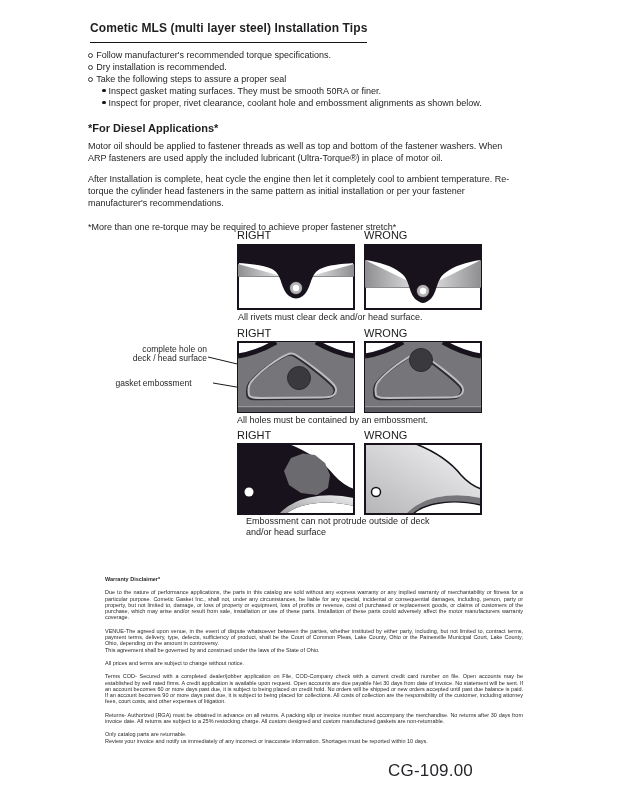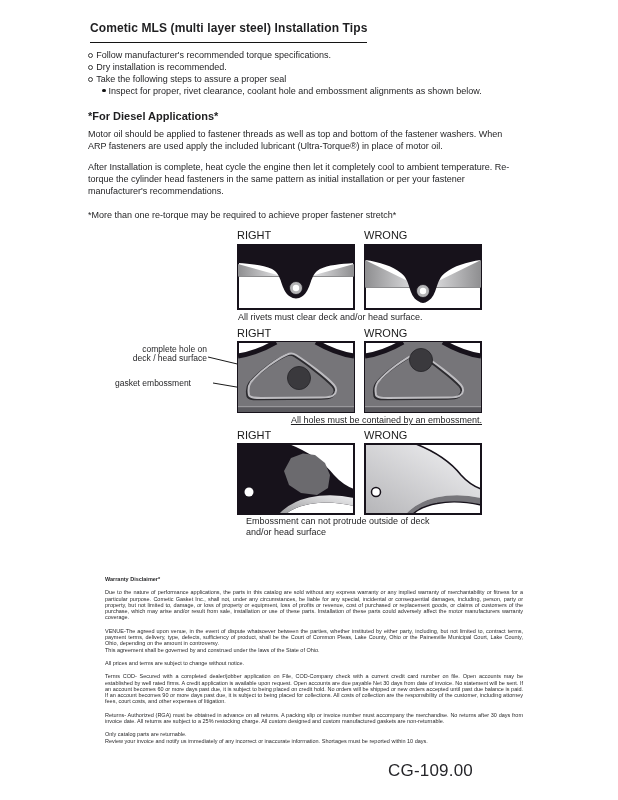--- a/index.html
+++ b/index.html
@@ -49,20 +49,24 @@
     <div class="bullet-row">
       <span class="marker-o"></span>
       <span>Dry installation is recommended.</span>
     </div>
     <div class="bullet-row">
       <span class="marker-o"></span>
       <span>Take the following steps to assure a proper seal</span>
     </div>
     <div class="bullet-row sub">
       <span class="marker-dot"></span>
+      <span>Inspect gasket mating surfaces.  They must be smooth 50RA or finer.</span>
+    </div>
+    <div class="bullet-row sub">
+      <span class="marker-dot"></span>
       <span>Inspect for proper, rivet clearance, coolant hole and embossment alignments as shown below.</span>
     </div>
 
     <div class="diesel-heading">*For Diesel Applications*</div>
     <p class="para">Motor oil should be applied to fastener threads as well as top and bottom of the fastener washers. When ARP fasteners are used apply the included lubricant (Ultra-Torque®) in place of motor oil.</p>
     <p class="para">After Installation is complete, heat cycle the engine then let it completely cool to ambient temperature. Re-torque the cylinder head fasteners in the same pattern as initial installation or per your fastener manufacturer's recommendations.</p>
     <p class="para note">*More than one re-torque may be required to achieve proper fastener stretch*</p>
   </div>
 
   <div class="fig-label" style="left:237px;top:229px;">RIGHT</div>
@@ -114,21 +118,21 @@
 
   <div class="fig-caption" style="left:238px;top:312px;">All rivets must clear deck and/or head surface.</div>
 
   <div class="fig-label" style="left:237px;top:327px;">RIGHT</div>
   <div class="fig-label" style="left:364px;top:327px;">WRONG</div>
 
   <div class="annot" style="left:100px;top:345px;width:107px;">
     <div>complete hole on</div>
     <div>deck / head surface</div>
   </div>
-  <div class="annot" style="left:84px;top:379px;width:107px;">
+  <div class="annot" style="left:100px;top:379px;width:107px;text-align:center;">
     <div>gasket embossment</div>
   </div>
 
   <svg class="leader-svg" viewBox="0 0 210 70">
     <line x1="108" y1="17" x2="196" y2="38" stroke="#1a1a1a" stroke-width="1"></line>
     <line x1="113" y1="43" x2="160" y2="51" stroke="#1a1a1a" stroke-width="1"></line>
   </svg>
 
   <div class="panel" style="left:237px;top:341px;">
     <svg viewBox="0 0 118 72">
@@ -151,21 +155,21 @@
       <path d="M1,15 C14,13 27,8 39,1" stroke="#17121b" stroke-width="5" fill="none"></path>
       <path d="M117,15 C104,13 91,8 79,1" stroke="#17121b" stroke-width="5" fill="none"></path>
       <path d="M12,54 C11,49 11,45 14,41 C23,30 40,18 50,13.5 C53,12 56,12 59,14 C70,21 90,36 97,44 C100,47.5 100,51.5 96,54.5 C94,56 90,56.5 84,56.5 L24,57 C18,57 13,57 12,54 Z" fill="none" stroke-width="2.6" transform="translate(-1.3,1)" stroke-linejoin="round" stroke="#2c2b2f"></path>
       <path d="M12,54 C11,49 11,45 14,41 C23,30 40,18 50,13.5 C53,12 56,12 59,14 C70,21 90,36 97,44 C100,47.5 100,51.5 96,54.5 C94,56 90,56.5 84,56.5 L24,57 C18,57 13,57 12,54 Z" fill="none" stroke-width="2" stroke-linejoin="round" stroke="#bdbcc0"></path>
       <circle cx="57" cy="19" r="11.5" stroke="#2c2b2f" stroke-width="1" fill="#3a393d"></circle>
       <line x1="1" y1="65.5" x2="117" y2="65.5" stroke="#99989c" stroke-width="1"></line>
       <rect x="1" y="66.5" width="116" height="4.5" fill="#5b5a5f"></rect>
     </svg>
   </div>
 
-  <div class="fig-caption" style="left:237px;top:415px;width:245px;text-align:right;text-decoration:underline;">All holes must be contained by an embossment.</div>
+  <div class="fig-caption" style="left:237px;top:415px;width:245px;text-align:left;">All holes must be contained by an embossment.</div>
 
   <div class="fig-label" style="left:237px;top:429px;">RIGHT</div>
   <div class="fig-label" style="left:364px;top:429px;">WRONG</div>
 
   <div class="panel" style="left:237px;top:443px;">
     <svg viewBox="0 0 118 72">
       <defs>
         <linearGradient id="g3r" x1="0" y1="1" x2="1" y2="0">
             <stop offset="0" stop-color="#9b9b9d"></stop>
             <stop offset="1" stop-color="#efeff1"></stop>

